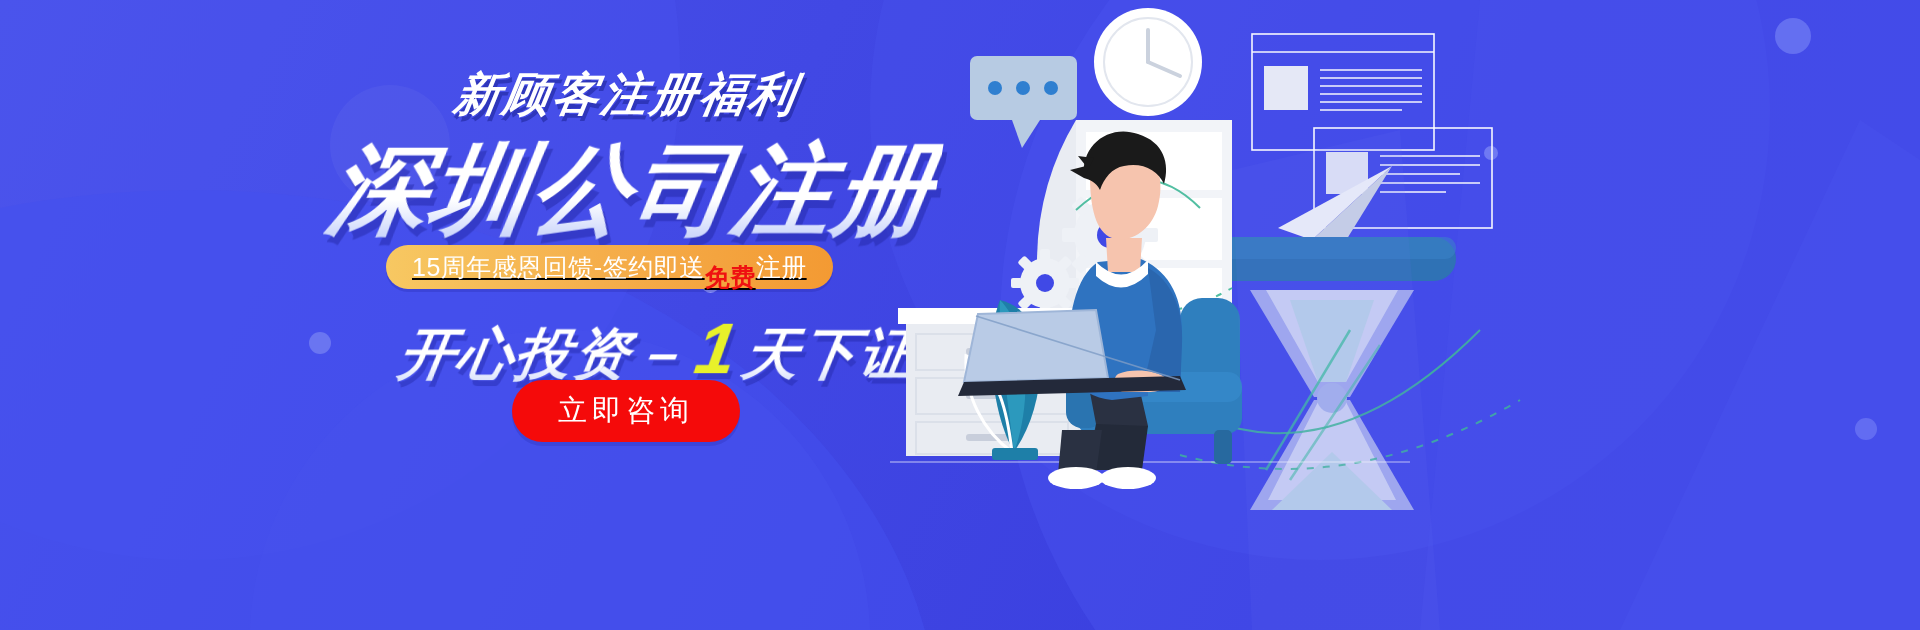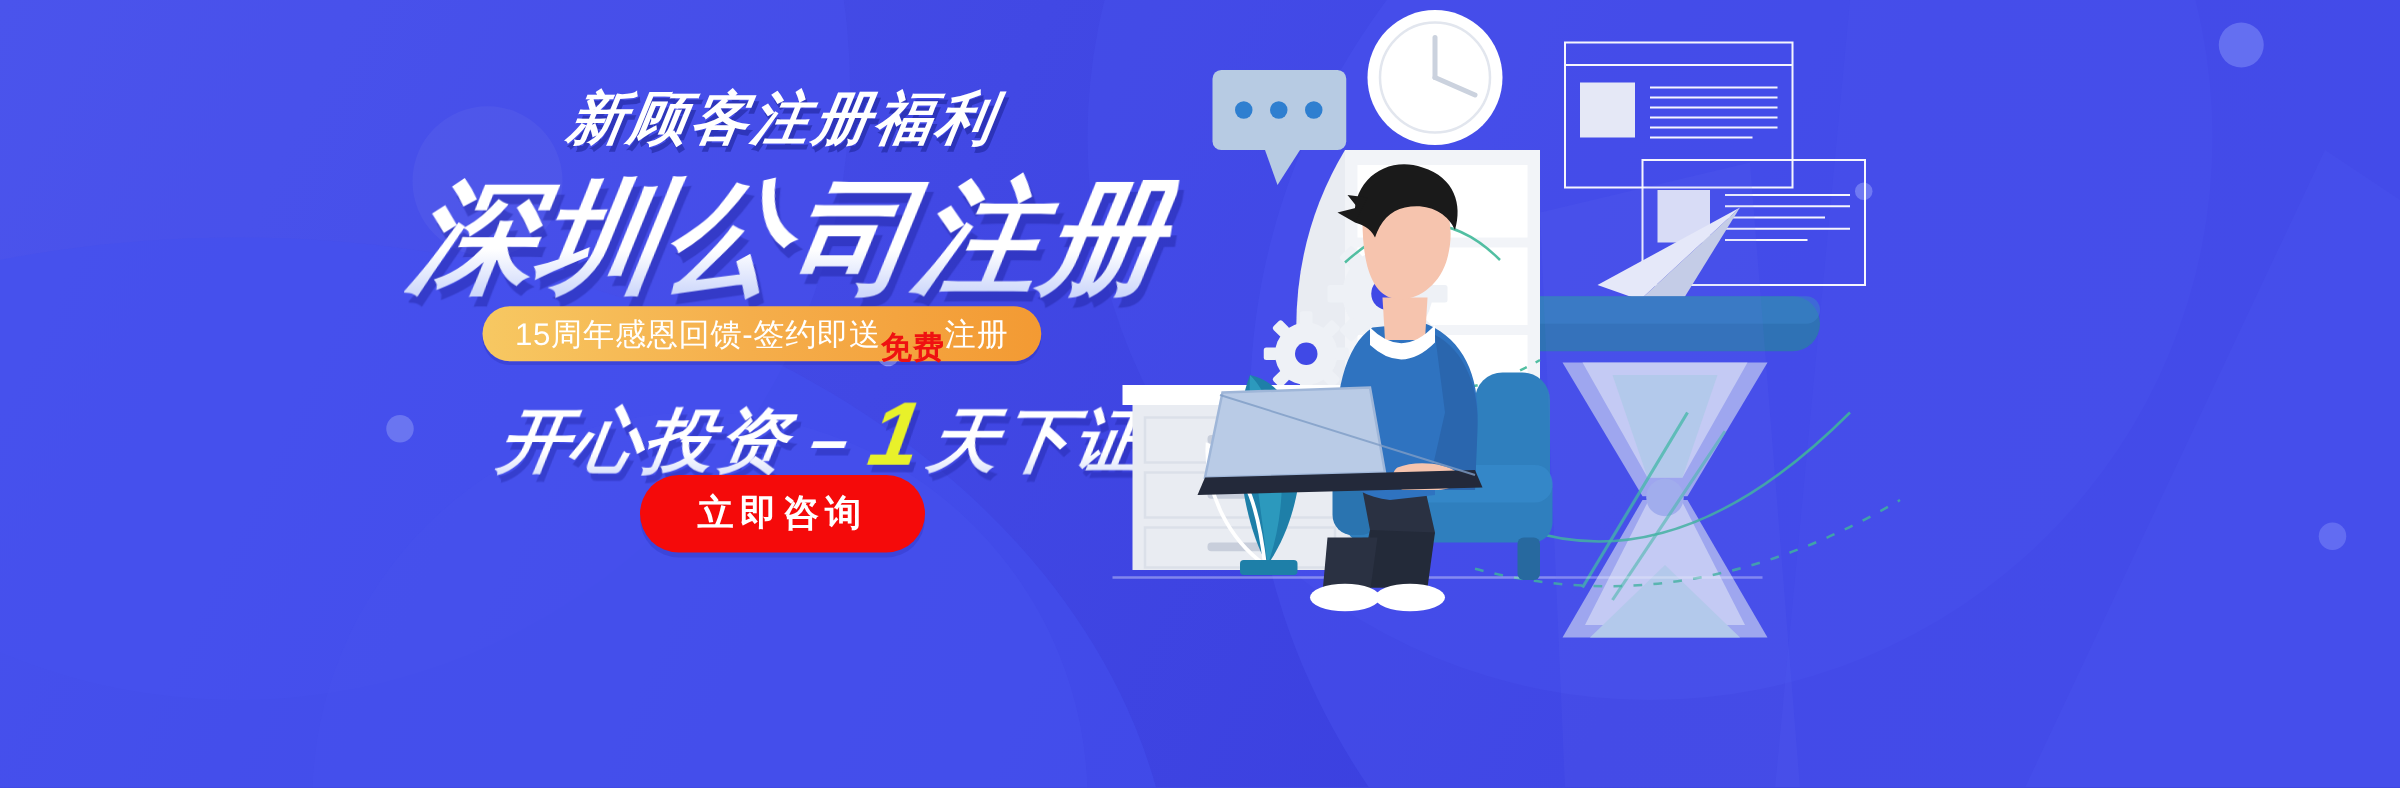--- a/index.html
+++ b/index.html
@@ -54,20 +54,21 @@
     filter:drop-shadow(5px 8px 0 rgba(30,36,160,.45));
     white-space:nowrap;
   }
 
   .badge {
     position:absolute; left:386px; top:245px;
     height:44px; padding:0 26px; border-radius:22px;
     display:flex; align-items:center; justify-content:flex-end;
     background:linear-gradient(90deg,#f7c862 0%,#f5ae4b 48%,#f39a33 100%);
     box-shadow:0 3px 0 rgba(30,36,160,.25);
+    text-decoration:underline;
   }
   .badge span { font-size:25px; color:#ffffff; letter-spacing:.5px; white-space:nowrap; }
   .badge .hl { color:#ef1111; font-weight:bold;margin-top:20px; }
 
   .tagline {
     position:absolute; left:400px; top:307px;
     font-size:56px; font-weight:bold; font-style:italic;
     transform:skewX(-9deg); letter-spacing:2px; white-space:nowrap;
     display:flex; align-items:baseline;
   }
@@ -81,21 +82,21 @@
     filter:drop-shadow(4px 6px 0 rgba(30,36,160,.40));
   }
 
   .cta {
     position:absolute; left:512px; top:380px;
     width:228px; height:62px; border-radius:31px;
     background:#f50a0a; border:none; cursor:pointer;
     display:flex; align-items:center; justify-content:center;
     box-shadow:0 4px 0 rgba(30,36,160,.22);
   }
-  .cta span { font-size:29px; font-weight:bold; color:#ffffff; letter-spacing:5px; }
+  .cta span { font-size:29px; font-weight:normal; color:#ffffff; letter-spacing:5px; }
 
   
   .illus { position:absolute; left:880px; top:0; width:1040px; height:630px; }
   .illus svg { display:block; }
 </style>
 </head>
 <body>
 
 <div id="banner">
 

